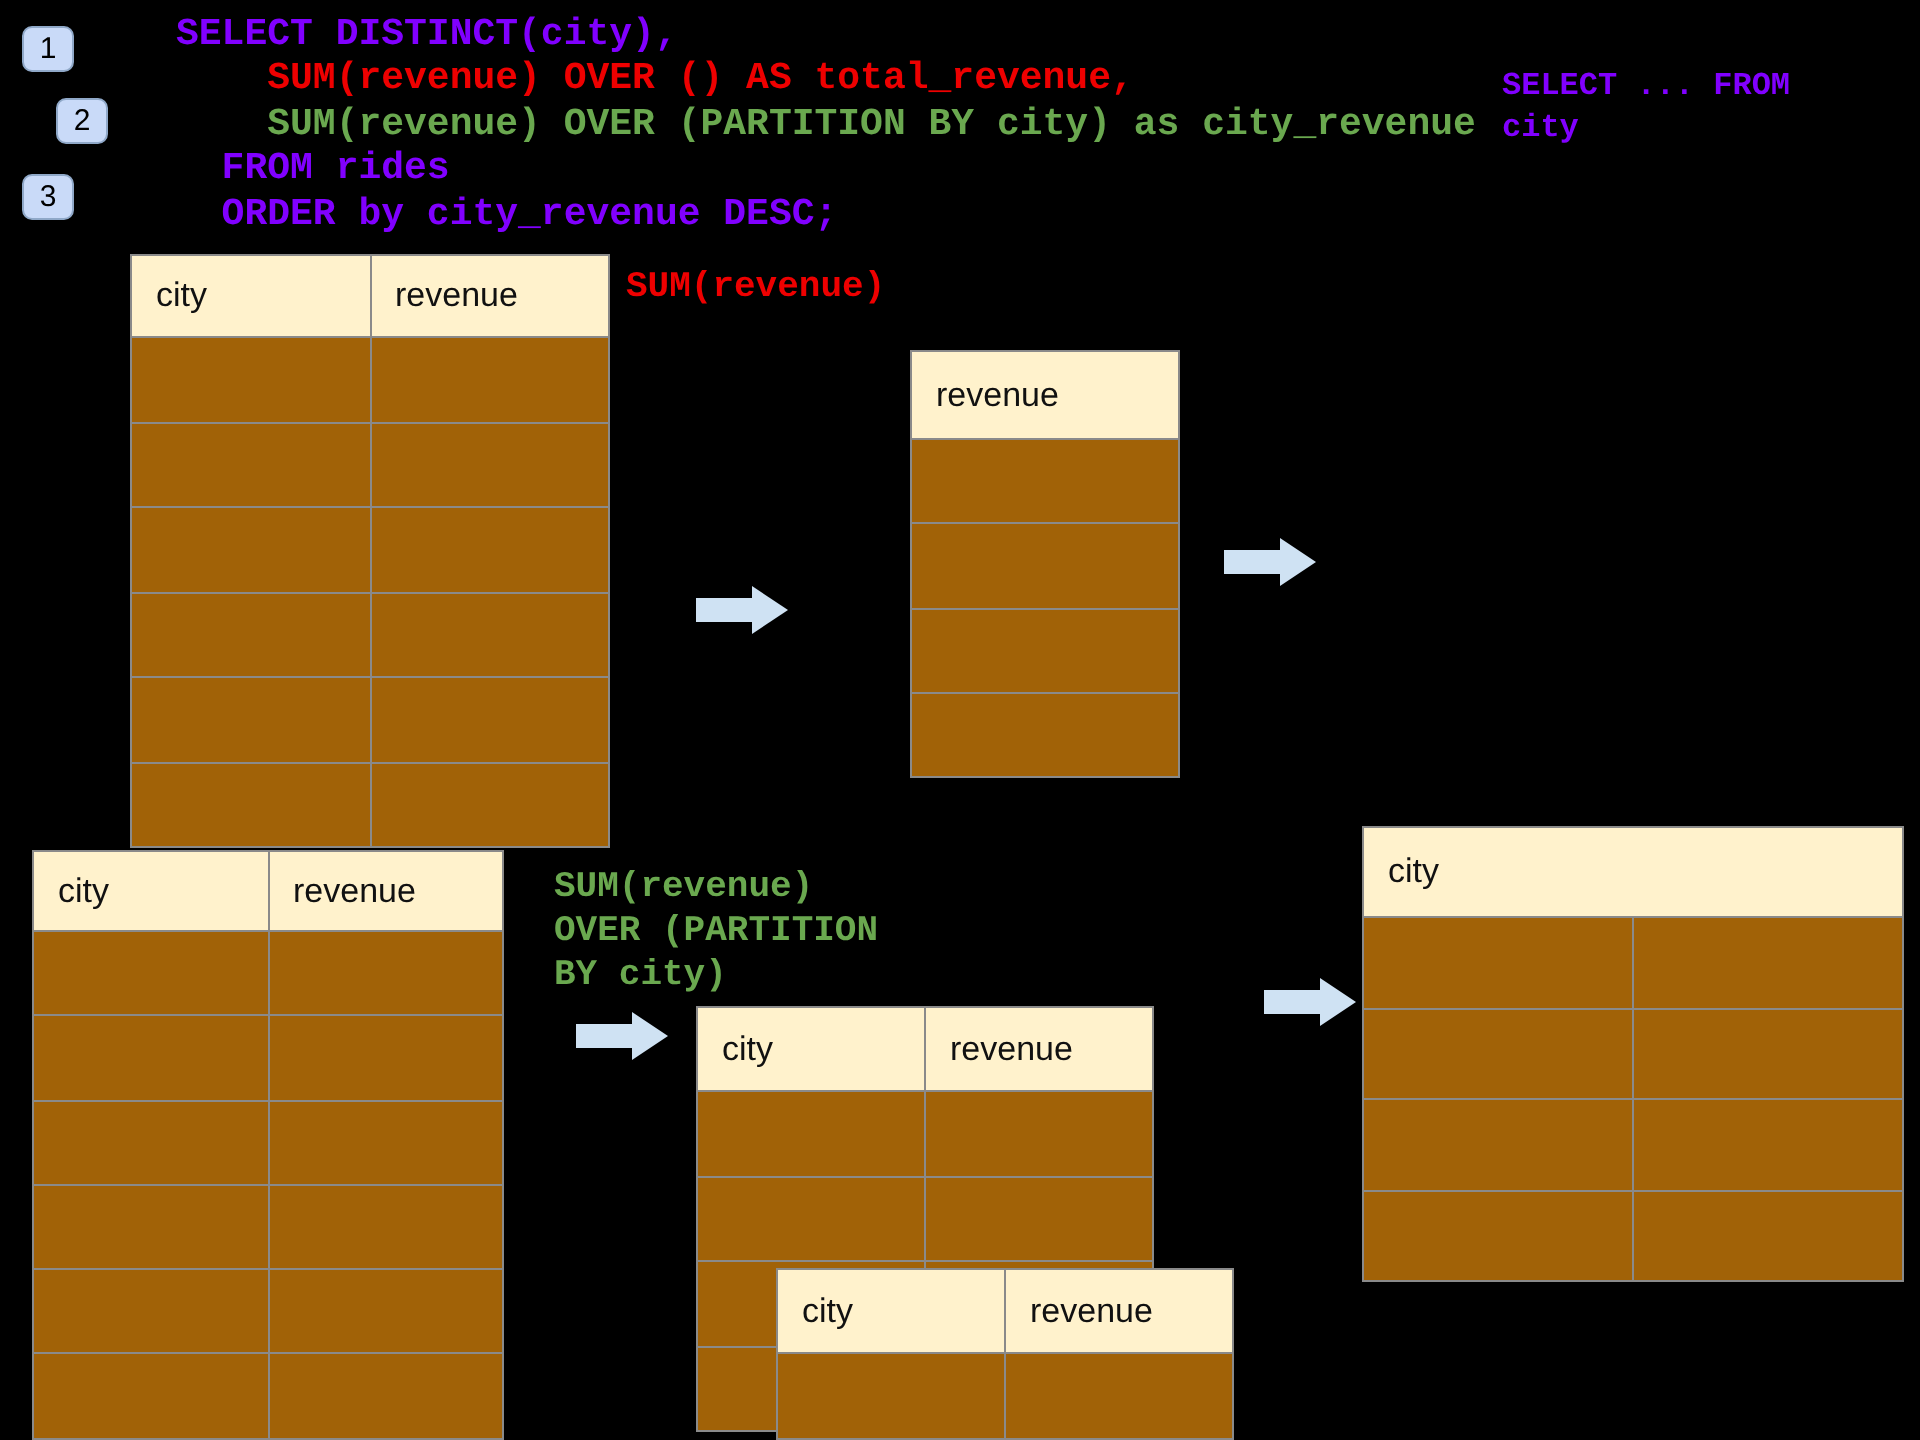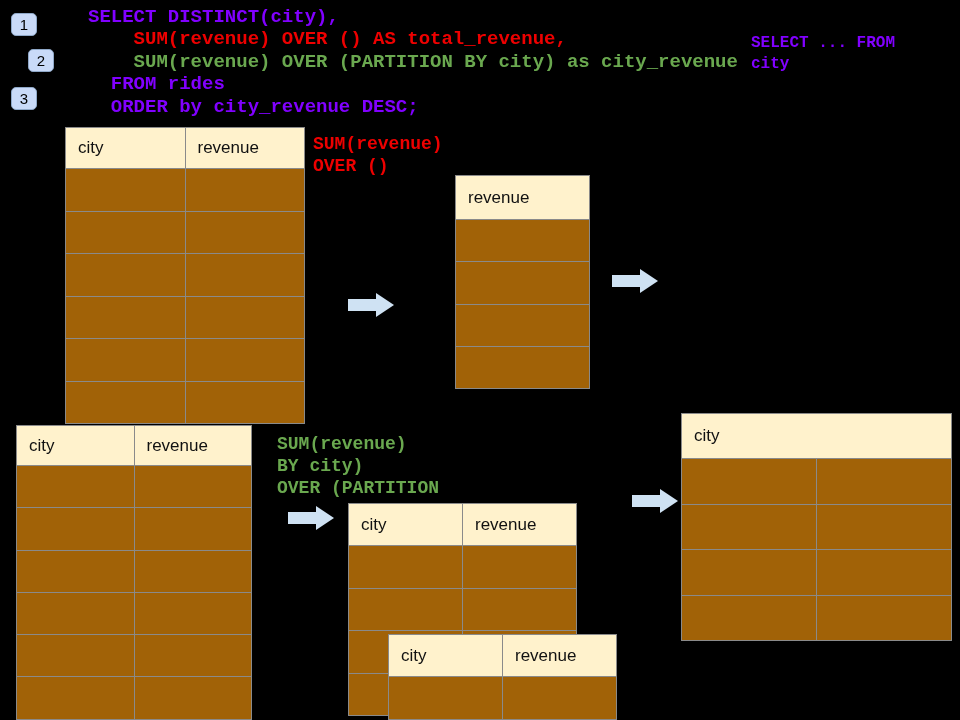--- a/index.html
+++ b/index.html
@@ -60,23 +60,23 @@
     <span>2</span>
   </div>
 <div class="badge" style="left:11px;top:87px">
     <span>3</span>
   </div>
 
 <div id="sql-main" class="code"><div style="color: var(--purple);">SELECT DISTINCT(city),</div><div style="color: var(--red);">    SUM(revenue) OVER () AS total_revenue,</div><div style="color: var(--green);">    SUM(revenue) OVER (PARTITION BY city) as city_revenue</div><div style="color: var(--purple);">  FROM rides</div><div style="color: var(--purple);">  ORDER by city_revenue DESC;</div></div>
 
 <div id="side-note" class="code"><div style="color: var(--purple);">SELECT ... FROM</div><div style="color: var(--purple);">city</div></div>
 
-<div id="note-total" class="code"><div style="color: var(--red);">SUM(revenue)</div><div style="color: var(--red);">OVER ()</div></div>
-
-<div id="note-partition" class="code"><div style="color: var(--green);">SUM(revenue)</div><div style="color: var(--green);">BY city)</div><div style="color: var(--green);">OVER (PARTITION</div></div>
+<div id="note-total" class="code"><div style="color: var(--red);">SUM(revenue)</div></div>
+
+<div id="note-partition" class="code"><div style="color: var(--green);">SUM(revenue)</div><div style="color: var(--green);">OVER (PARTITION</div><div style="color: var(--green);">BY city)</div></div>
 
 <div class="tbl" style="left:65px;top:127px;width:240px;--hh:40px;--rh:41.5px">
     <div class="thead">
       <div class="th">city</div>
       <div class="th">revenue</div>
     </div>
     <div class="trow">
       <div class="td"></div>
       <div class="td"></div>
     </div>

